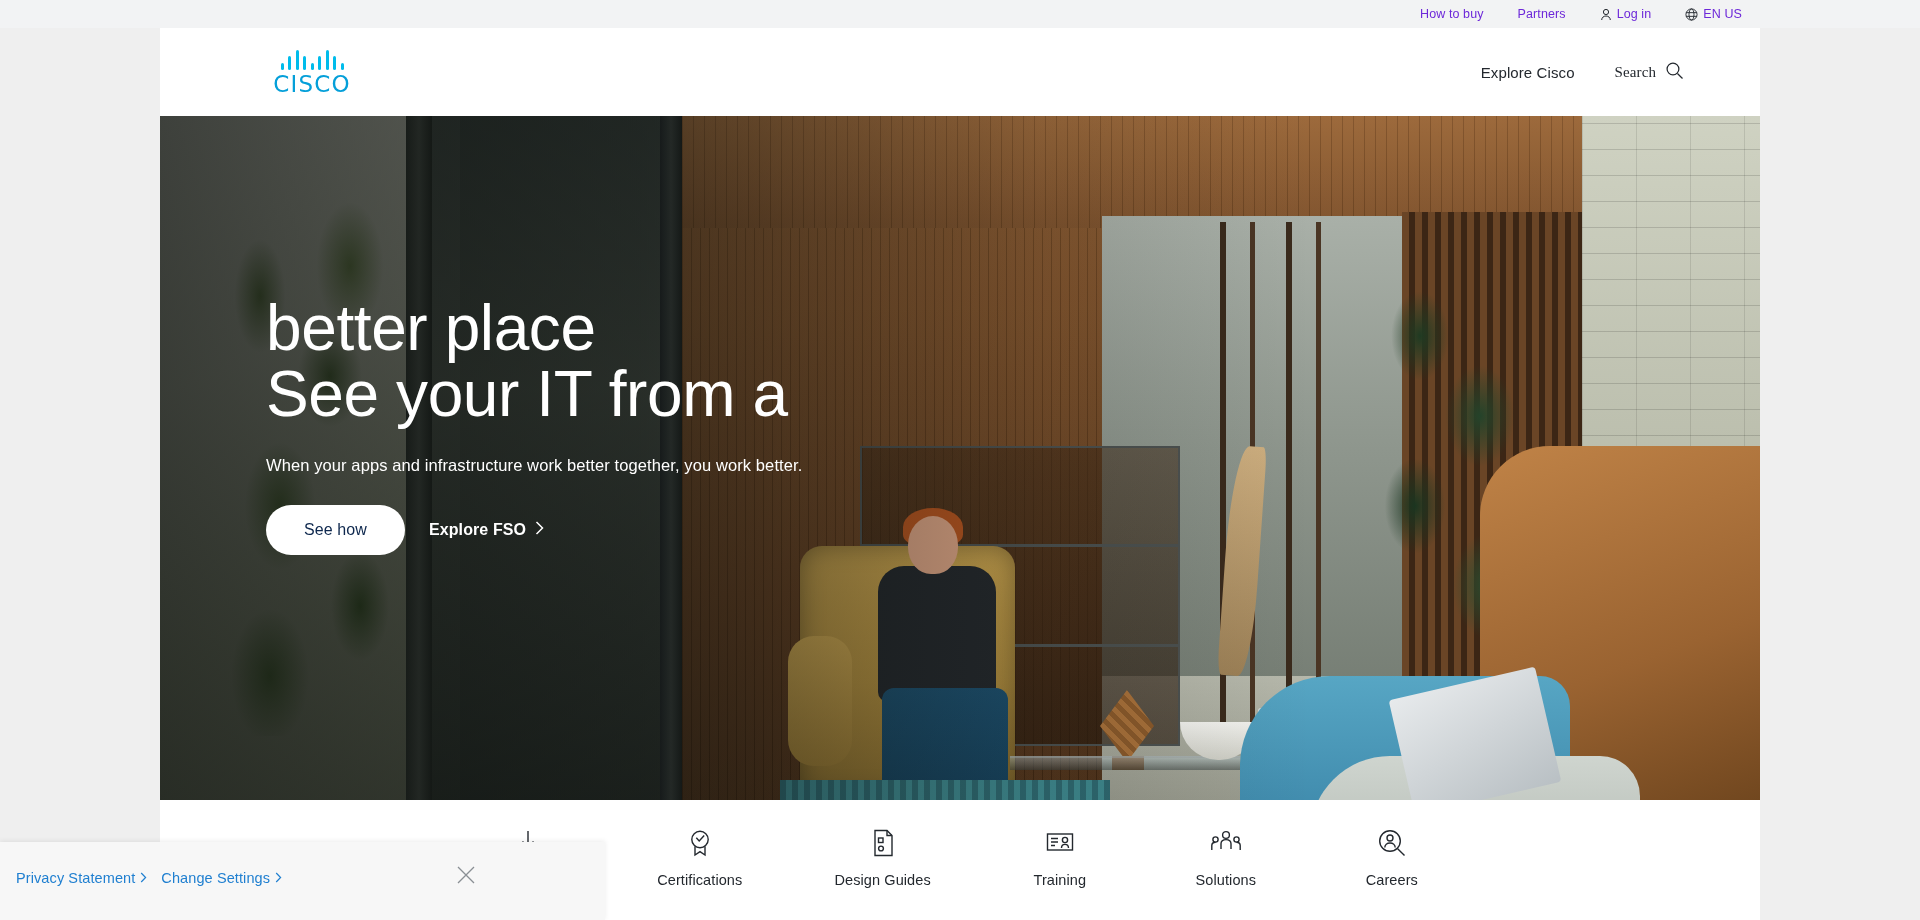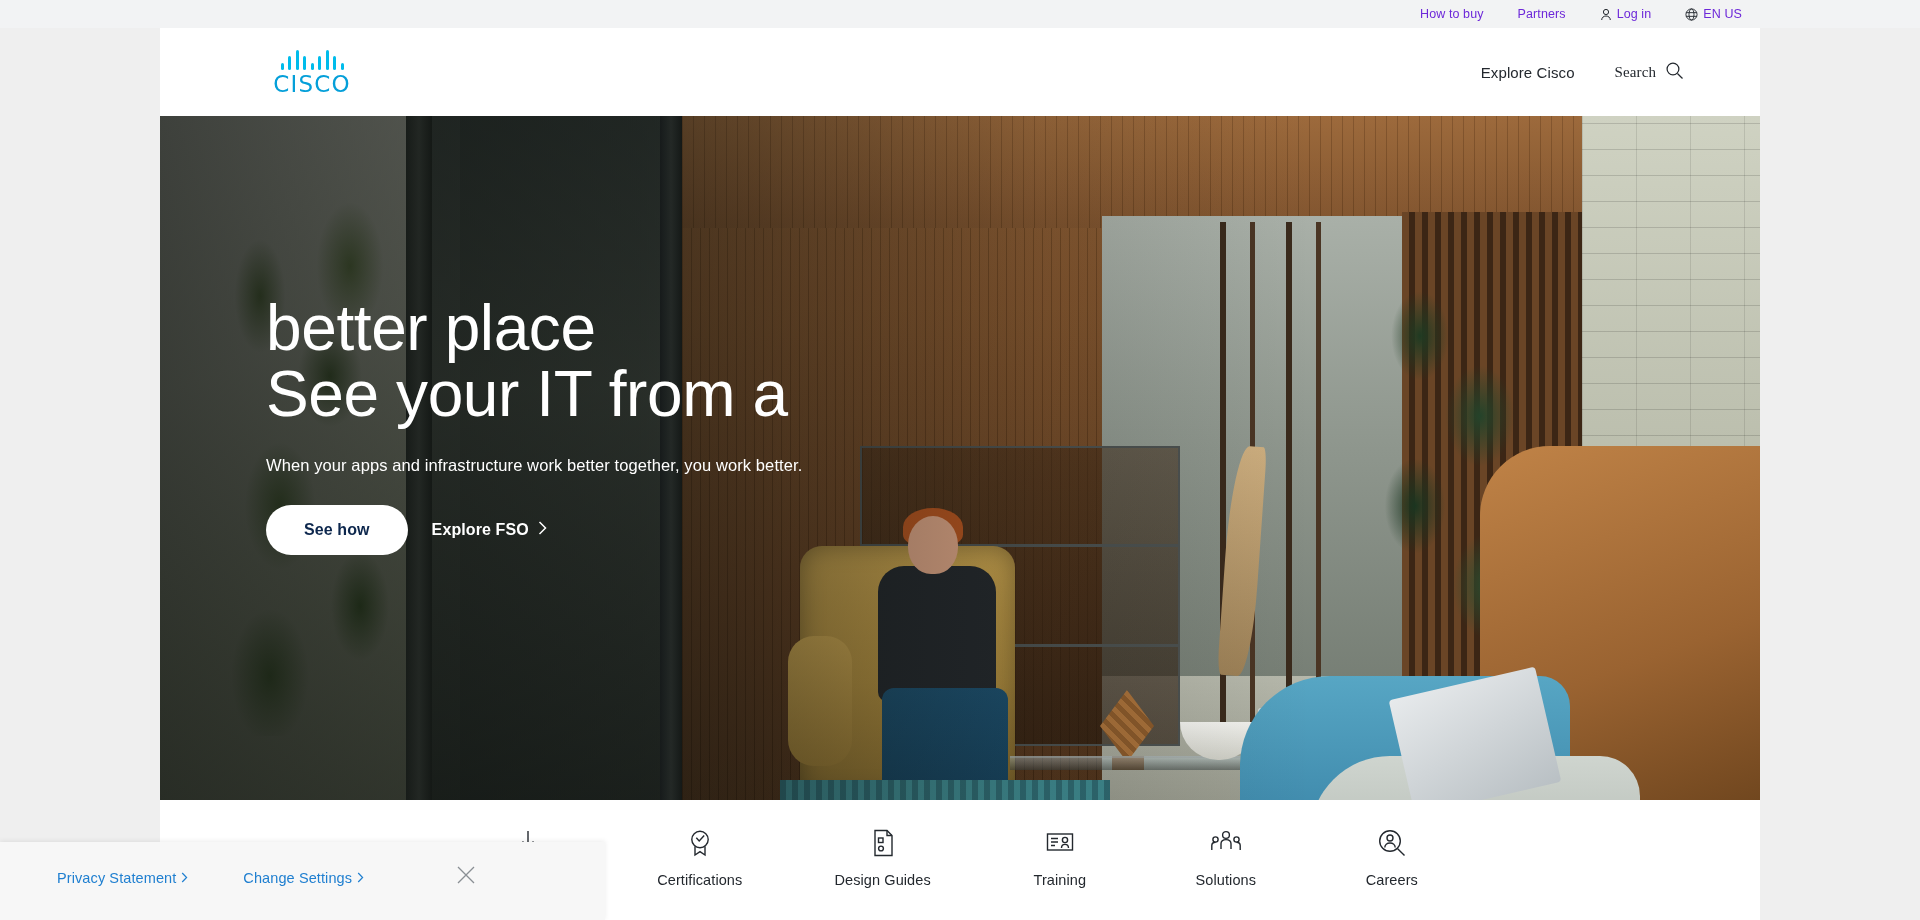--- a/index.html
+++ b/index.html
@@ -251,21 +251,21 @@
     color:#ffffff; letter-spacing:-.4px;
     font-family:"Liberation Sans", sans-serif;
   }
   .hero-sub {
     margin-top:28px; font-size:16.5px; color:#ffffff;
     letter-spacing:.1px; font-weight:400;
   }
   .hero-ctas { margin-top:30px; display:flex; align-items:center; gap:24px; }
   .btn-primary {
     background:#ffffff; color:#0d274d;
-    font-size:16px; font-weight:700;
+    font-size:16px; font-weight:400;
     border:none; border-radius:28px;
     padding:16px 38px; cursor:pointer;
     letter-spacing:.1px;
     font-family:"Liberation Sans", sans-serif;
   }
   .link-cta {
     display:flex; align-items:center; gap:9px;
     color:#ffffff; font-size:16px; font-weight:700; cursor:pointer;
     letter-spacing:.1px;
   }
@@ -290,21 +290,21 @@
     position:absolute; left:0; top:842px; width:605px; height:78px;
     background:#f7f7f7;
     box-shadow:0 -1px 5px rgba(0,0,0,.08);
     z-index:20;
     padding:14px 0 0 16px;
   }
   .cookie-text { font-size:14.5px; color:#23282e; letter-spacing:.1px; }
   .cookie-links { margin-top:14px; display:flex; gap:14px; align-items:center; }
   .cookie-link {
     display:flex; align-items:flex-start; gap:5px;
-    color:#1f7fd0; font-size:14.5px; cursor:pointer; letter-spacing:.1px;margin-left:41px;
+    color:#1f7fd0; font-size:14.5px; cursor:pointer; letter-spacing:.1px;
   }
   .cookie-close {
     position:absolute; right:128px; top:22px;
     width:22px; height:22px; cursor:pointer;
   }
 </style>
 </head>
 <body>
 
 <div class="page">

